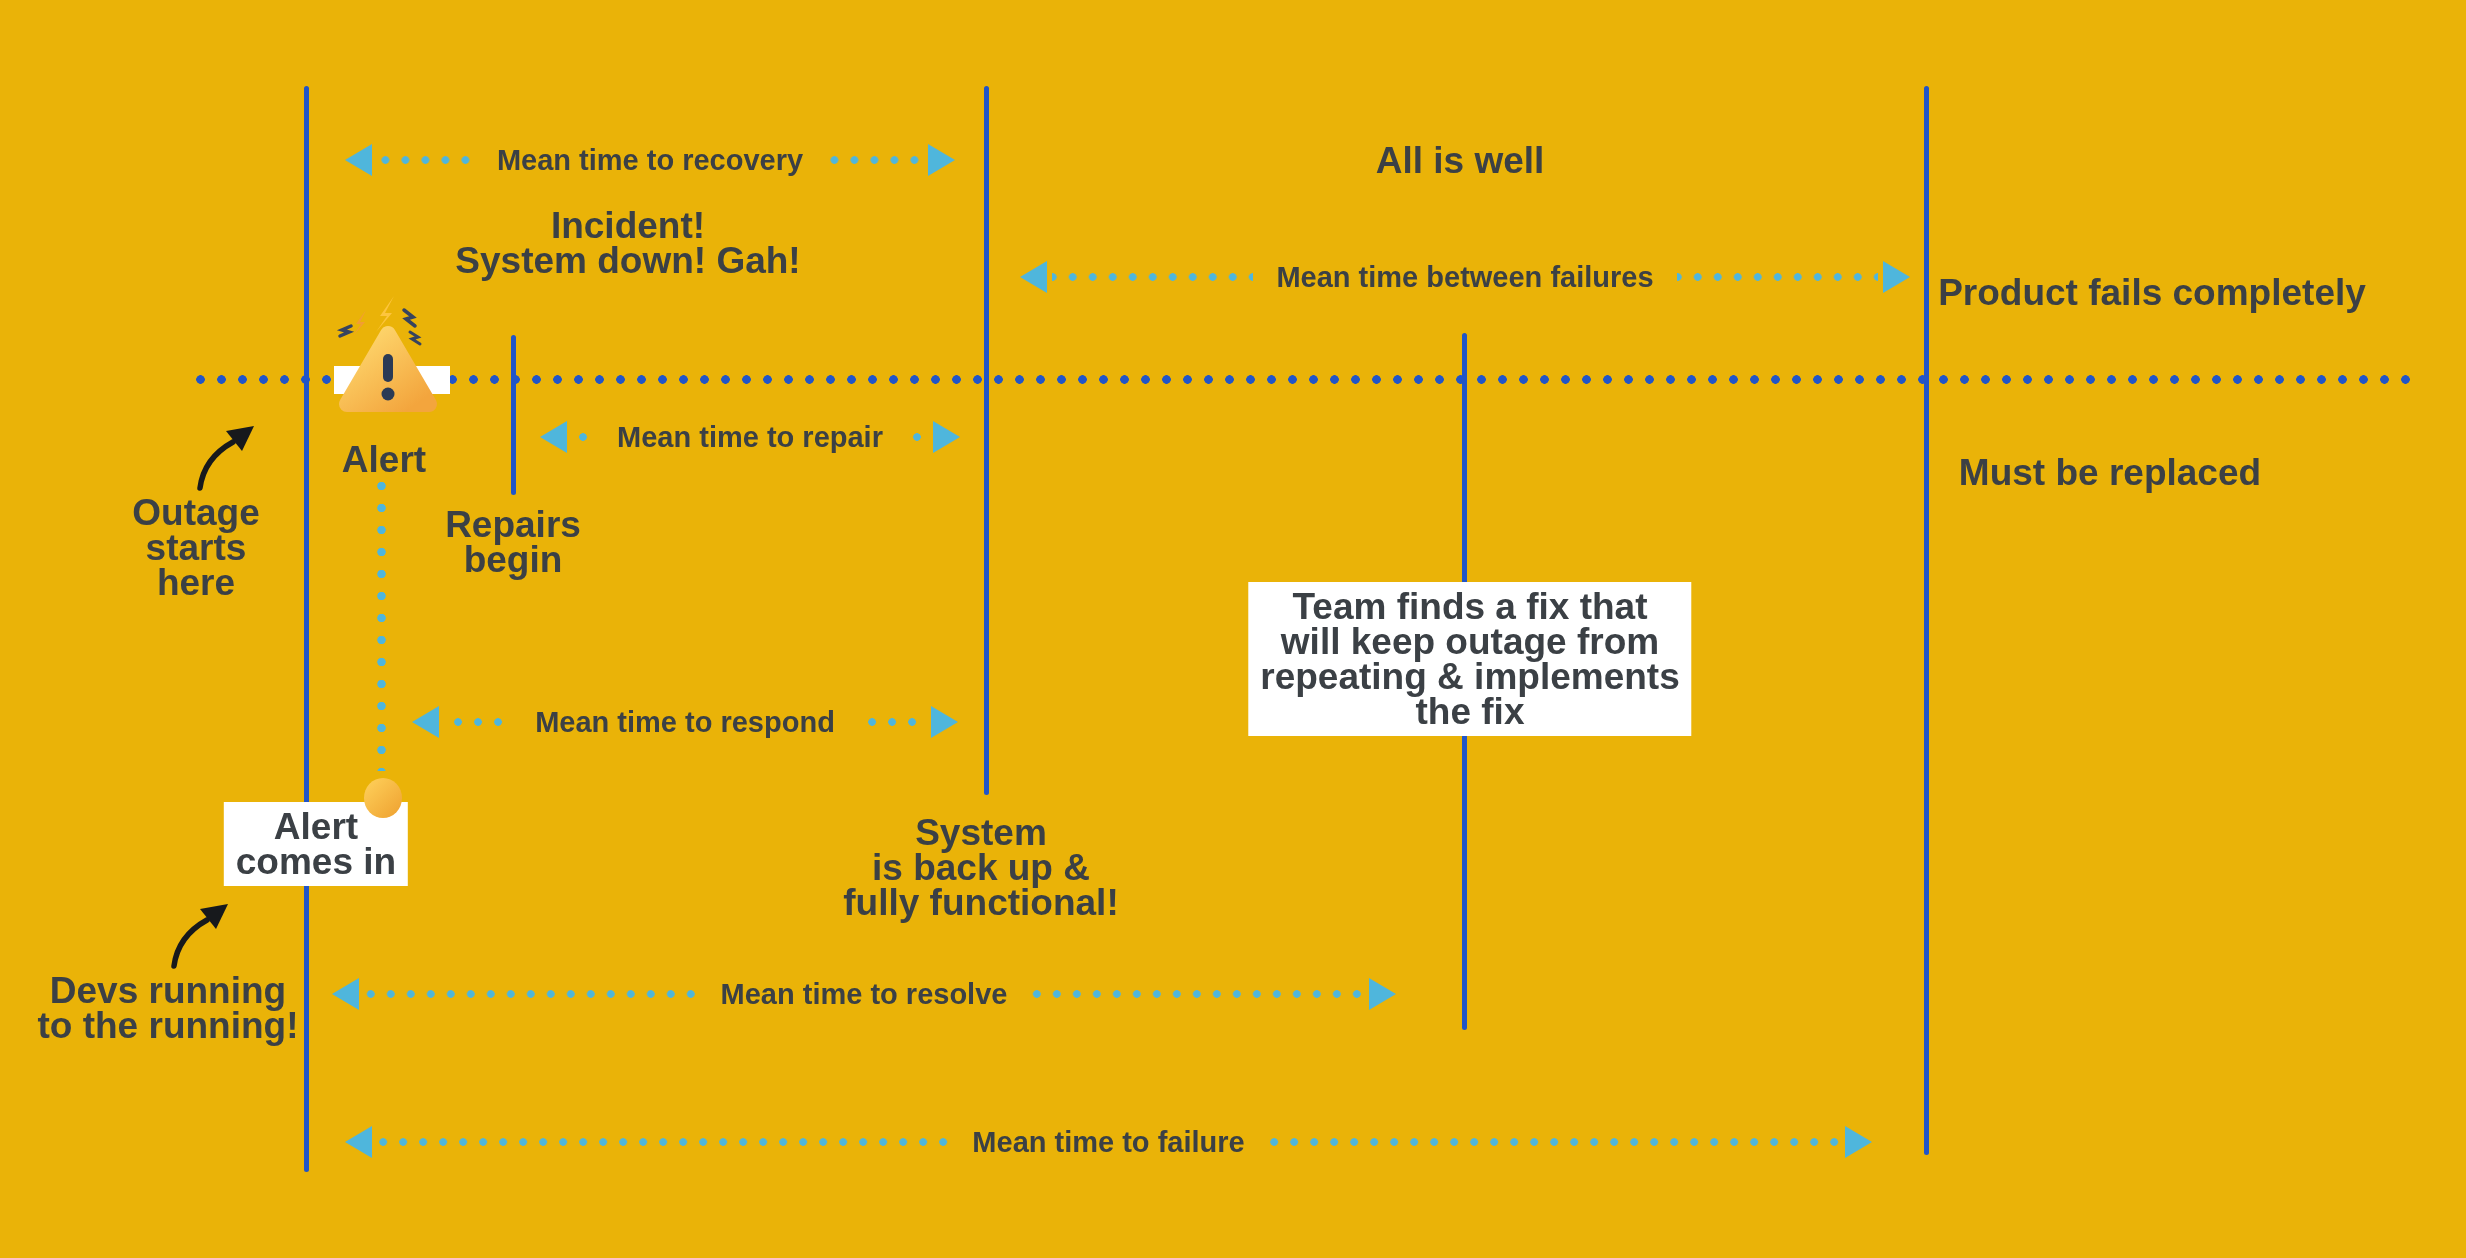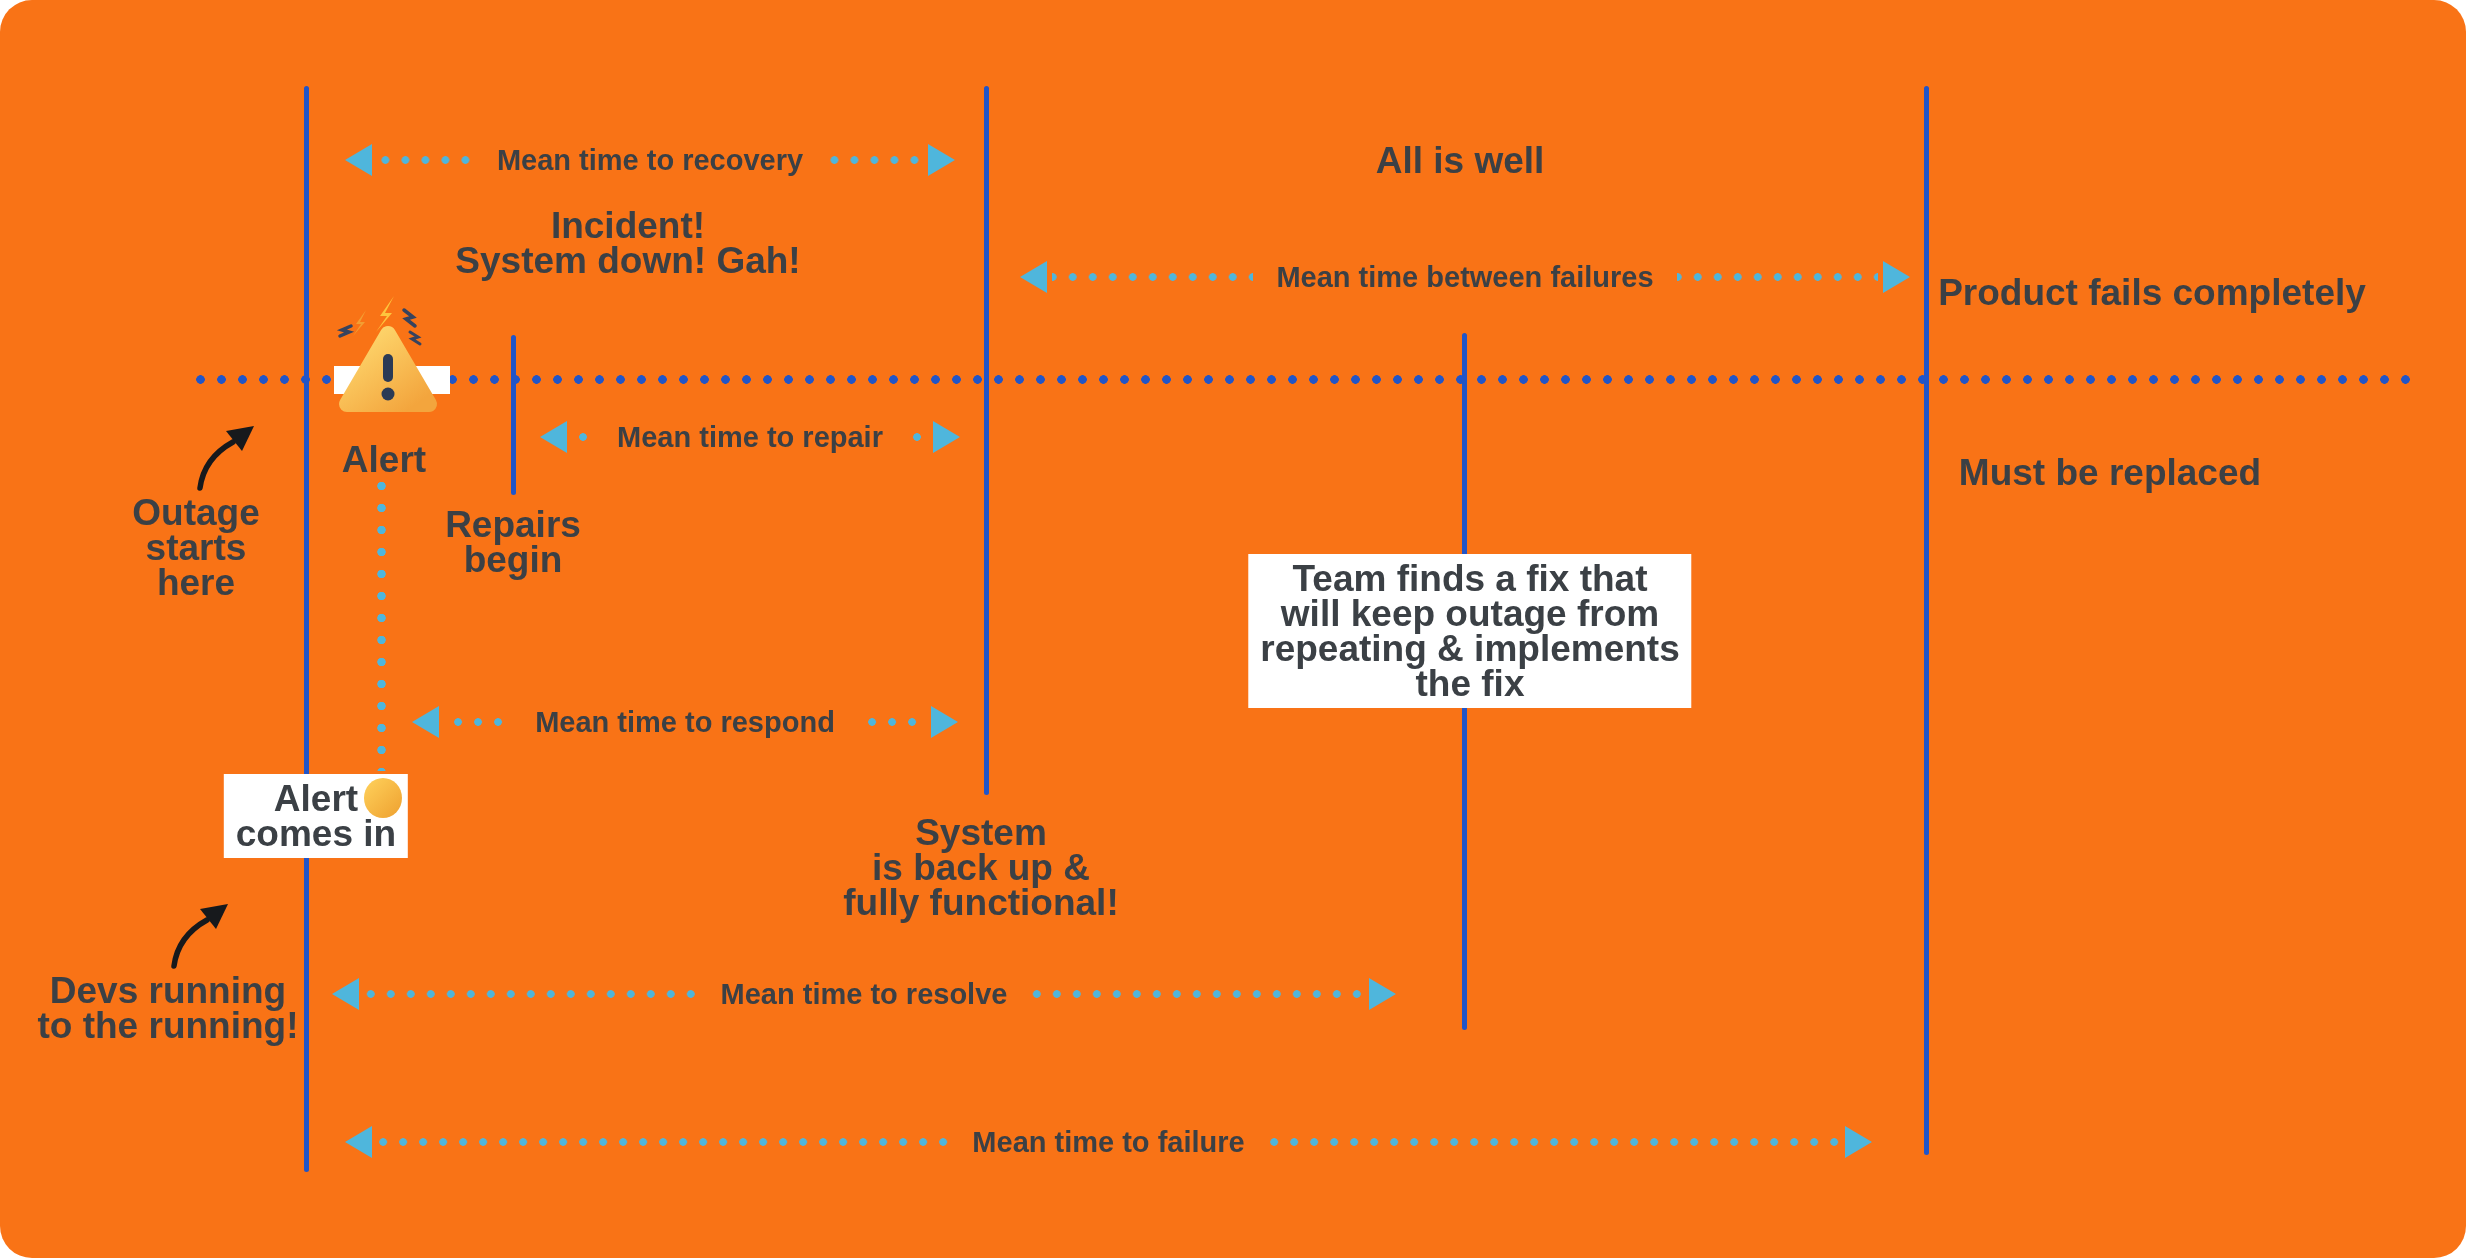--- a/index.html
+++ b/index.html
@@ -1,18 +1,18 @@
 <!DOCTYPE html>
 <html><head>
 <meta charset="utf-8">
 <style>
   html,body{margin:0;padding:0;background:#fff;}
   .canvas{
-    position:relative;width:2466px;height:1258px;background:#f97316;overflow:hidden;
-    font-family:"Liberation Sans", sans-serif;color:#3b4045;border-radius:32px;
+    position:relative;width:2466px;height:1258px;background:#eab308;overflow:hidden;
+    font-family:"Liberation Sans", sans-serif;color:#3b4045;
   }
   
   .vline{position:absolute;width:5px;background:#2155c8;border-radius:3px;z-index:1;}
   
   .hdots{
     position:absolute;height:9px;z-index:1;
     background-image:radial-gradient(circle,#2155c8 4px,transparent 4.6px);
     background-size:21px 9px;background-repeat:repeat-x;background-position:left center;
   }
   
@@ -31,21 +31,21 @@
     flex:1 1 auto;height:8px;margin:0 5px;
     background-image:radial-gradient(circle,#4fb6dc 3.5px,transparent 4.1px);
     background-size:20px 8px;background-repeat:repeat-x;background-position:center;
   }
   .mlabel{font-size:29px;font-weight:700;white-space:nowrap;padding:0 18px;color:#3b4045;}
   
   .note{
     position:absolute;transform:translate(-50%,-50%);text-align:center;z-index:3;
     font-size:37px;font-weight:700;line-height:35px;color:#3b4045;white-space:nowrap;
   }
-  .note.bg{background:#ffffff;padding:7px 12px;}
+  .note.bg{background:#ffffff;padding:7px 12px;margin-top:28px;}
   .icon-wrap{position:absolute;z-index:3;}
   .alert-dot{
     position:absolute;z-index:4;border-radius:50%;
     background:linear-gradient(135deg,#ffd25c 0%,#eea02f 100%);
   }
   .curve-arrow{position:absolute;z-index:2;}
 </style>
 </head>
 <body>
 

